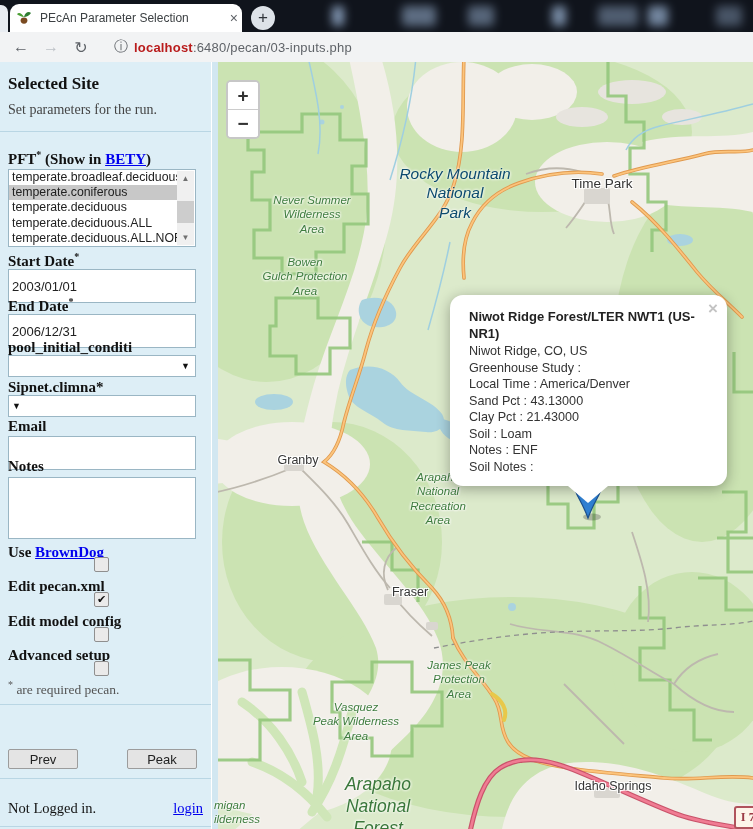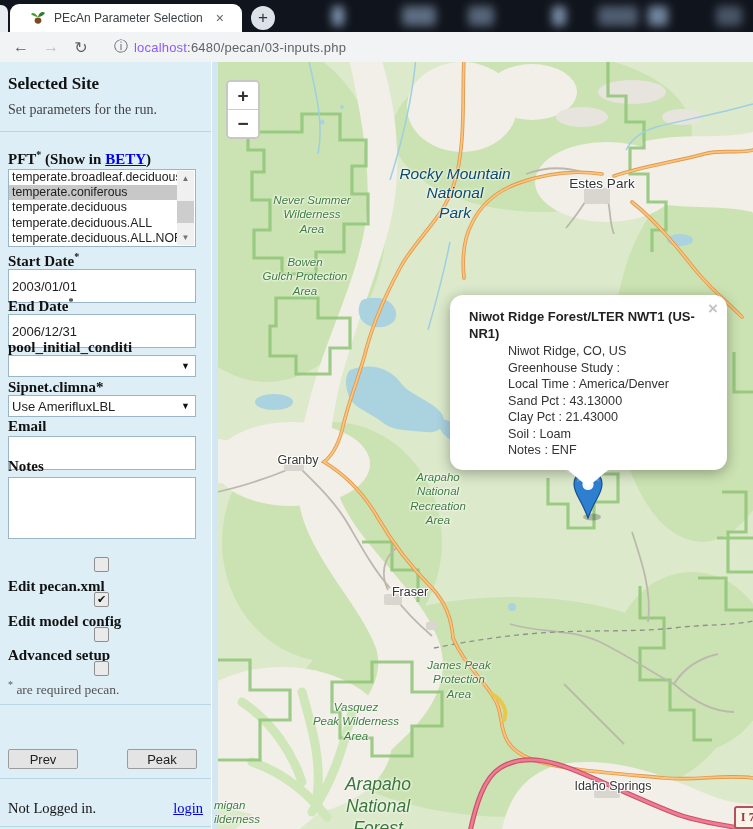--- a/index.html
+++ b/index.html
@@ -12,33 +12,33 @@
   .blob{position:absolute;top:6px;height:20px;border-radius:4px;background:#9db6d6;filter:blur(5px);opacity:.8;}
   .blob.b1{left:332px;width:12px;}
   .blob.b2{left:402px;width:34px;opacity:.55;}
   .blob.b3{left:468px;width:26px;opacity:.5;}
   .blob.b4{left:552px;width:14px;opacity:.75;}
   .blob.b5{left:598px;width:40px;opacity:.45;}
   .blob.b6{left:648px;width:20px;opacity:.7;}
   .blob.b7{left:716px;width:26px;opacity:.4;}
   .tab-sliver{position:absolute;left:-6px;top:5px;width:14px;height:27px;background:#e9edf2;border-radius:8px 8px 0 0;}
   .tab{position:absolute;left:10px;top:4px;width:232px;height:28px;background:#fff;border-radius:9px 9px 0 0;
-       display:flex;align-items:center;padding:0 14px;box-sizing:border-box;}
+       display:flex;align-items:center;padding:0 0;box-sizing:border-box;}
   .favicon{width:16px;height:16px;margin:0 8px 0 6px;flex:0 0 auto;}
   .tab-title{font-size:12px;color:#3c4043;white-space:nowrap;overflow:hidden;flex:1;}
   .tab-close{font-size:14px;color:#5f6368;padding:0 4px;cursor:pointer;}
   .newtab{position:absolute;left:251px;top:6px;width:24px;height:24px;border-radius:50%;background:#dde2e8;
           color:#30343a;font-size:17px;line-height:23px;text-align:center;}
   .urlbar{position:absolute;left:0;top:32px;width:753px;height:30px;background:#f2f3f4;border-bottom:1px solid #dcdfe3;
           display:flex;align-items:center;}
   .navic{font-size:16px;color:#5f6368;width:30px;text-align:center;}
   .navic.disabled{color:#bdc1c6;}
   .info-ic{font-size:14px;color:#5f6368;margin:0 6px 0 18px;}
   .url{font-size:13px;color:#5f6368;letter-spacing:.2px;}
-  .url b{color:#8b5cf6;font-weight:normal;}
+  .url b{color:#b91c1c;font-weight:bold;}
 
   
   .content{position:absolute;left:0;top:62px;width:753px;height:591px;}
 
   
   .sidebar{position:absolute;left:0;top:0;width:211px;height:767px;background:#ddeef6;
            font-family:"Liberation Serif",serif;color:#111;}
   .sb-abs{position:absolute;left:8px;right:8px;}
   .sb-title{top:12px;font-size:17px;font-weight:bold;}
   .sb-sub{top:40px;font-size:14px;color:#444;}
@@ -90,21 +90,21 @@
           text-shadow:-1px -1px 0 #fff,1px -1px 0 #fff,-1px 1px 0 #fff,1px 1px 0 #fff,0 0 2px #fff;}
   .mlabel.edge{transform:translate(0,-50%);text-align:left;}
   .zoomctl{position:absolute;left:14px;top:18px;width:30px;border:2px solid rgba(0,0,0,.22);border-radius:5px;
            background:#fff;overflow:hidden;}
   .zbtn{width:30px;height:27px;text-align:center;font-size:19px;font-weight:bold;color:#333;line-height:27px;
         background:#fff;cursor:pointer;}
   .zbtn.first{border-bottom:1px solid #ccc;}
   .popup{position:absolute;left:238px;top:233px;width:277px;box-sizing:border-box;background:#fff;border-radius:13px;
          box-shadow:0 3px 14px rgba(0,0,0,.32);padding:13px 19px 11px 19px;}
   .popup-title{font-size:13px;font-weight:bold;color:#222;line-height:17px;margin-bottom:1px;}
-  .pline{font-size:12.6px;color:#333;line-height:16.5px;margin-left:39px;}
+  .pline{font-size:12.6px;color:#333;line-height:16.5px;}
   .popup-close{position:absolute;top:4px;right:9px;font-size:17px;font-weight:bold;color:#c3c3c3;cursor:pointer;}
   .ptail{position:absolute;left:118px;top:100%;width:0;height:0;
          border-left:20px solid transparent;border-right:20px solid transparent;border-top:17px solid #fff;}
   .marker{position:absolute;left:361px;top:407px;width:30px;height:52px;}
   .shield{position:absolute;left:522px;top:744px;width:34px;height:23px;background:#fdf4e9;border:2px solid #b0535c;
           border-radius:3px;box-sizing:border-box;font-family:"Liberation Serif",serif;font-size:12.5px;font-weight:bold;
           color:#9c3b46;text-align:center;line-height:19px;}
 </style>
 </head>
 <body>
@@ -174,30 +174,32 @@
       <input class="tinput" style="top: 252px;" value="2006/12/31">
 
       <div class="sb-abs flabel" style="top:276px">pool_initial_conditi</div>
       <div class="fselect" style="top:293px">
         <span class="val"></span>
         <span class="arr">▼</span>
       </div>
 
       <div class="sb-abs flabel" style="top:316px">Sipnet.climna*</div>
       <div class="fselect" style="top:333px">
-        <span class="val">Use AmerifluxLBL</span>
         <span class="arr">▼</span>
       </div>
 
       <div class="sb-abs flabel" style="top:355px">Email</div>
       <input class="tinput" style="top: 374px;" value="">
 
       <div class="sb-abs flabel" style="top:395px">Notes</div>
       <textarea class="notes" style=""></textarea>
 
+      <div class="sb-abs flabel" style="top:481px">
+        <span>Use </span><a class="lnk">BrownDog</a>
+      </div>
       <div class="cb" style="top:495px"></div>
 
       <div class="sb-abs flabel" style="top:515px">Edit pecan.xml</div>
       <div class="cb checked" style="top:530px">✔</div>
 
       <div class="sb-abs flabel" style="top:550px">Edit model config</div>
       <div class="cb" style="top:565px"></div>
 
       <div class="sb-abs flabel" style="top:584px">Advanced setup</div>
       <div class="cb" style="top:599px"></div>
@@ -320,21 +322,21 @@
         <rect x="0" y="0" width="6" height="767" fill="#d2e7f1"></rect>
       </svg>
 
       <div id="map-labels">
           <div class="mlabel green-lg" style="left: 243px; top: 131px;">
             <div>Rocky Mountain</div>
             <div>National</div>
             <div>Park</div>
           </div>
           <div class="mlabel town-lg" style="left: 390px; top: 122px;">
-            <div>Estes Park</div>
+            <div>Time Park</div>
           </div>
           <div class="mlabel green" style="left: 100px; top: 153px;">
             <div>Never Summer</div>
             <div>Wilderness</div>
             <div>Area</div>
           </div>
           <div class="mlabel green" style="left: 93px; top: 215px;">
             <div>Bowen</div>
             <div>Gulch Protection</div>
             <div>Area</div>
@@ -391,20 +393,21 @@
         <span class="popup-close">×</span>
         <div class="popup-title">Niwot Ridge Forest/LTER NWT1 (US-NR1)</div>
         <div id="popup-lines">
             <div class="pline">Niwot Ridge, CO, US</div>
             <div class="pline">Greenhouse Study :</div>
             <div class="pline">Local Time : America/Denver</div>
             <div class="pline">Sand Pct : 43.13000</div>
             <div class="pline">Clay Pct : 21.43000</div>
             <div class="pline">Soil : Loam</div>
             <div class="pline">Notes : ENF</div>
+            <div class="pline">Soil Notes :</div>
           </div>
         <div class="ptail"></div>
       </div>
 
       <div class="shield">I 70</div>
     </div>
   </div>
 </div>
 
 </body></html>

